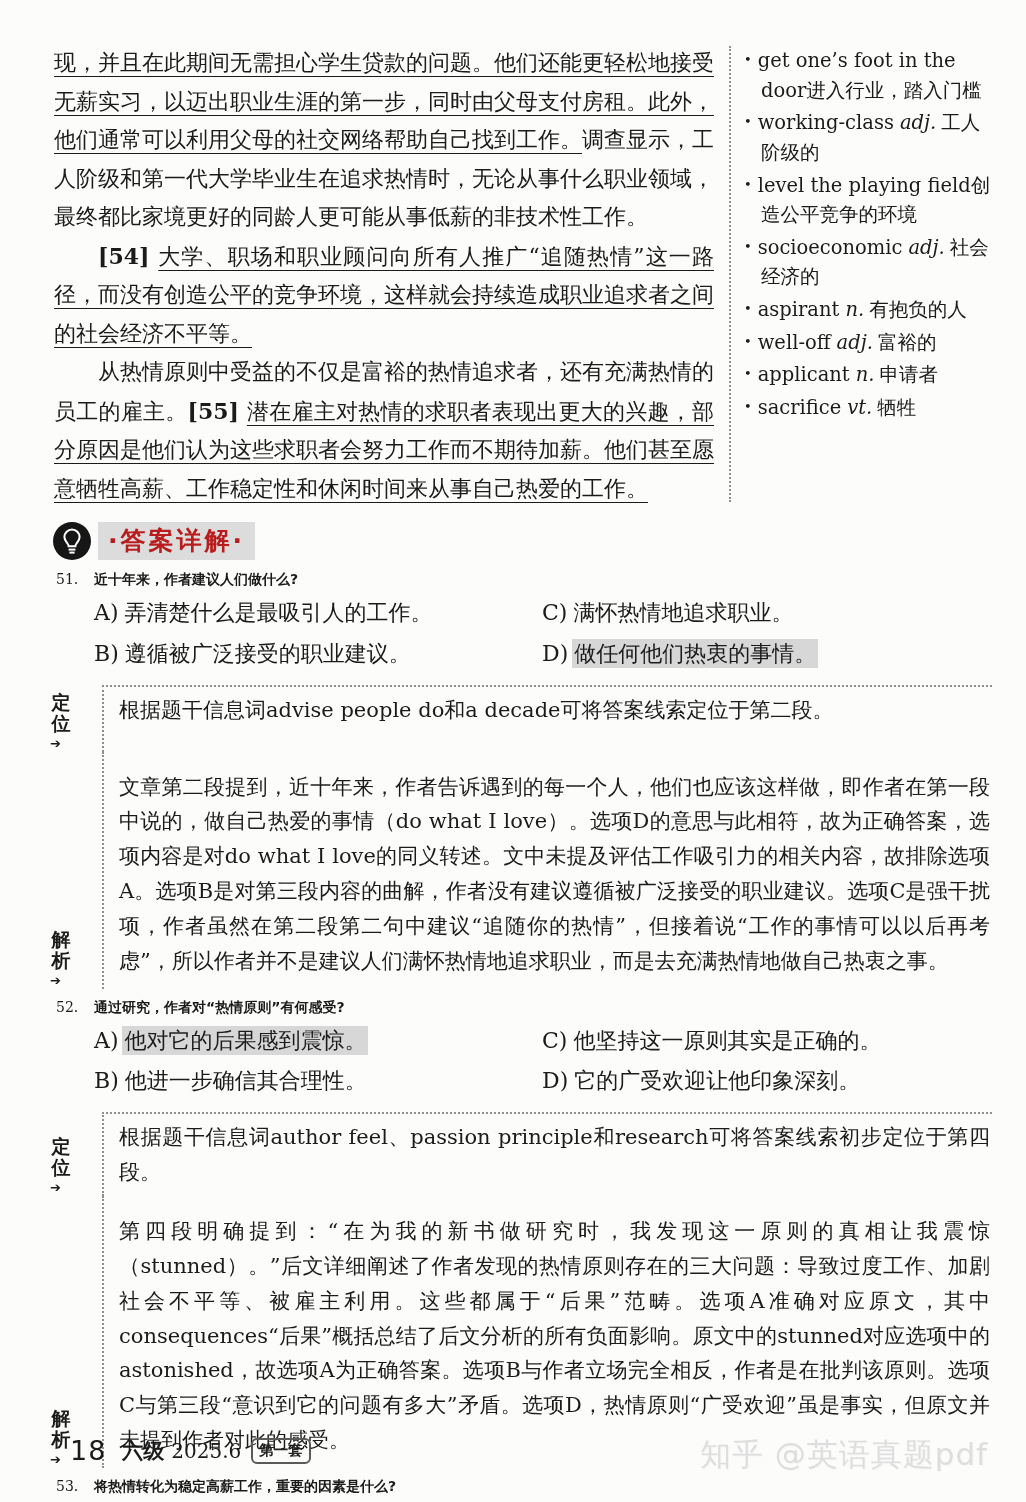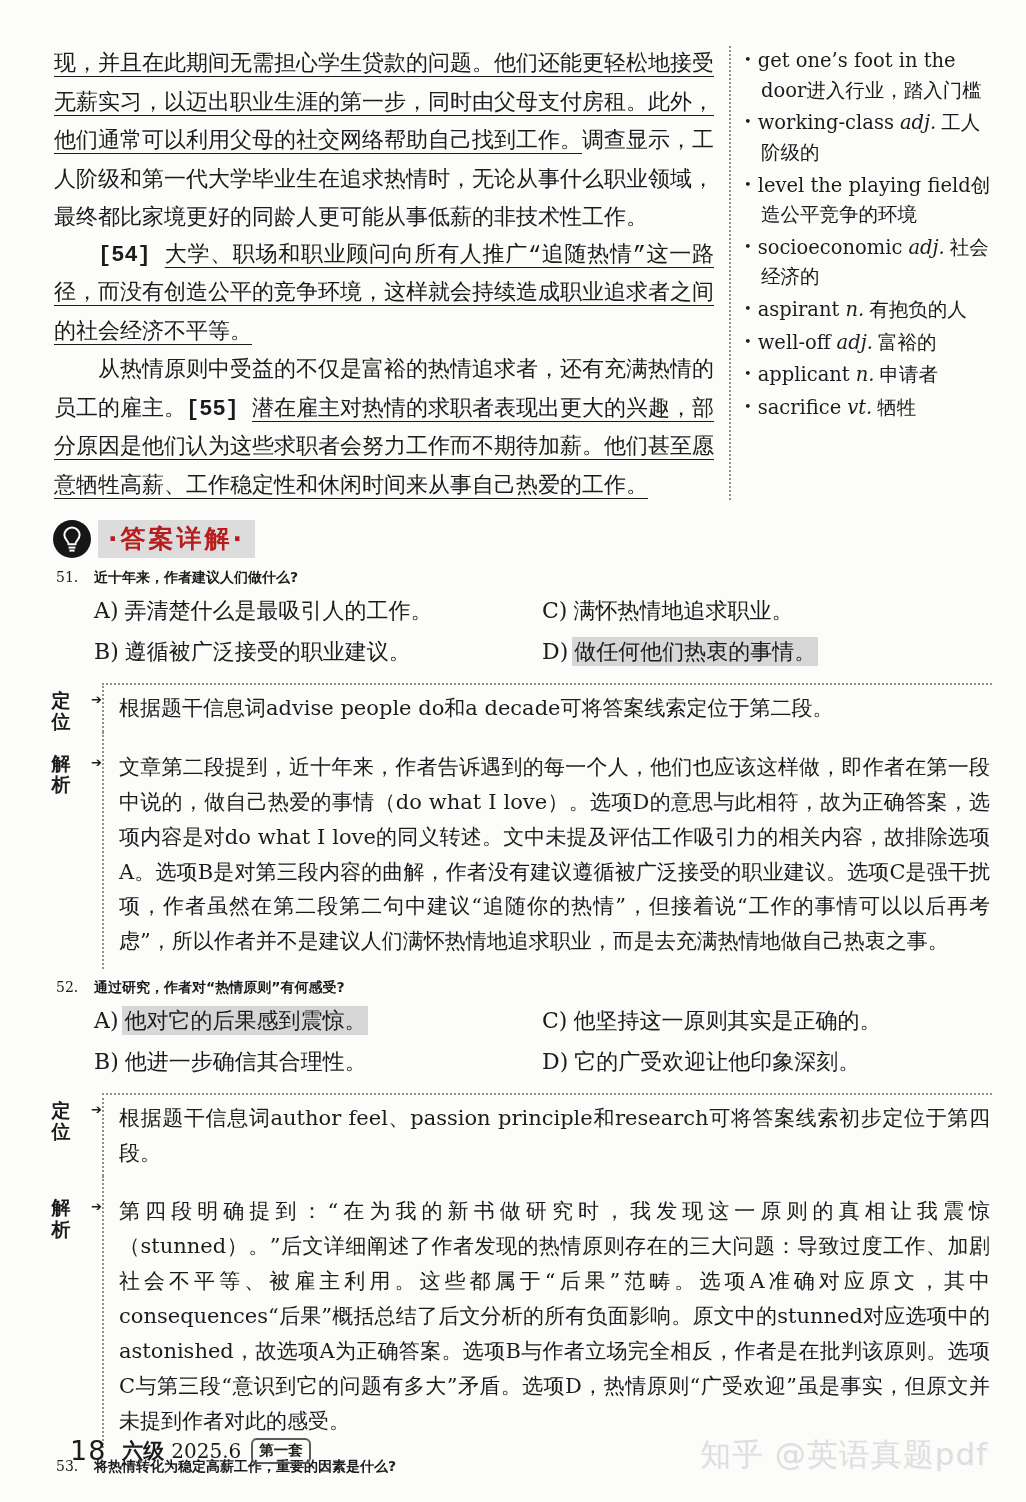--- a/index.html
+++ b/index.html
@@ -5,21 +5,21 @@
   html,body { margin:0; padding:0; background:#e8e8e8; }
   .page {
     position:relative; width:1026px; height:1502px; margin:0 auto;
     background:#fcfcfa; box-sizing:border-box; overflow:hidden;
     font-family:"DejaVu Serif","Liberation Serif",serif; color:#1b1b1b;
   }
   
   .top { display:flex; padding:44px 34px 0 54px; }
   .passage-col { width:660px; }
   .passage-col p { margin:0; font-size:22px; line-height:1.75; text-align:justify; }
-  .passage-col p.ind { text-indent:2em;font-family:Liberation Mono, monospace; }
+  .passage-col p.ind { text-indent:2em; }
   .u { text-decoration:underline; text-underline-offset:6px; text-decoration-thickness:1.2px; }
   .b { font-weight:bold; }
   .vsep { width:0; border-left:2px dotted #909090; margin:2px 13px 6px 15px; }
   .vocab-col { flex:1; font-size:19.5px; line-height:1.52; padding-top:2px; }
   .vocab-item { padding-left:17px; text-indent:-17px; margin-bottom:3px; }
   .bullet { font-size:13px; vertical-align:3px; margin-right:6px; }
   .term { }
   .pos { font-style:italic; margin:0 5px 0 6px; }
   .pos:empty { margin:0; }
   .def { }
@@ -42,23 +42,23 @@
   }
   .option { padding:3px 0; white-space:nowrap; }
   .opt-label { margin-right:6px; }
   .opt-text[data-hl="true"] { background:#d7d7d7; box-shadow:0 0 0 2px #d7d7d7; }
   
   .analysis {
     display:grid; grid-template-columns:52px 1fr; margin:10px 34px 0 50px;
     font-size:21px;
   }
   .alab {
-    display:flex; align-items:flex-start; justify-content:space-between;
+    display:flex; align-items:flex-start; justify-content:flex-end;
     font-family:"DejaVu Sans","Liberation Sans",sans-serif; font-weight:bold;
-    font-size:19px; line-height:1.12; padding-top:7px;
+    font-size:19px; line-height:1.12; padding-top:7px;flex-direction:column;
   }
   .alab .vert { display:inline-block; width:1.15em; word-break:break-all; text-align:center; }
   .alab .arr { font-size:13px; margin-top:3px; }
   .alab.row2 { padding-top:21px; }
   .acont {
     border-left:2px dotted #8f8f8f; padding:6px 2px 10px 15px;
     line-height:1.66; text-align:justify;
   }
   .acont.first { border-top:2px dotted #8f8f8f; padding-bottom:6px; }
   .acont.second { padding-top:18px; }

